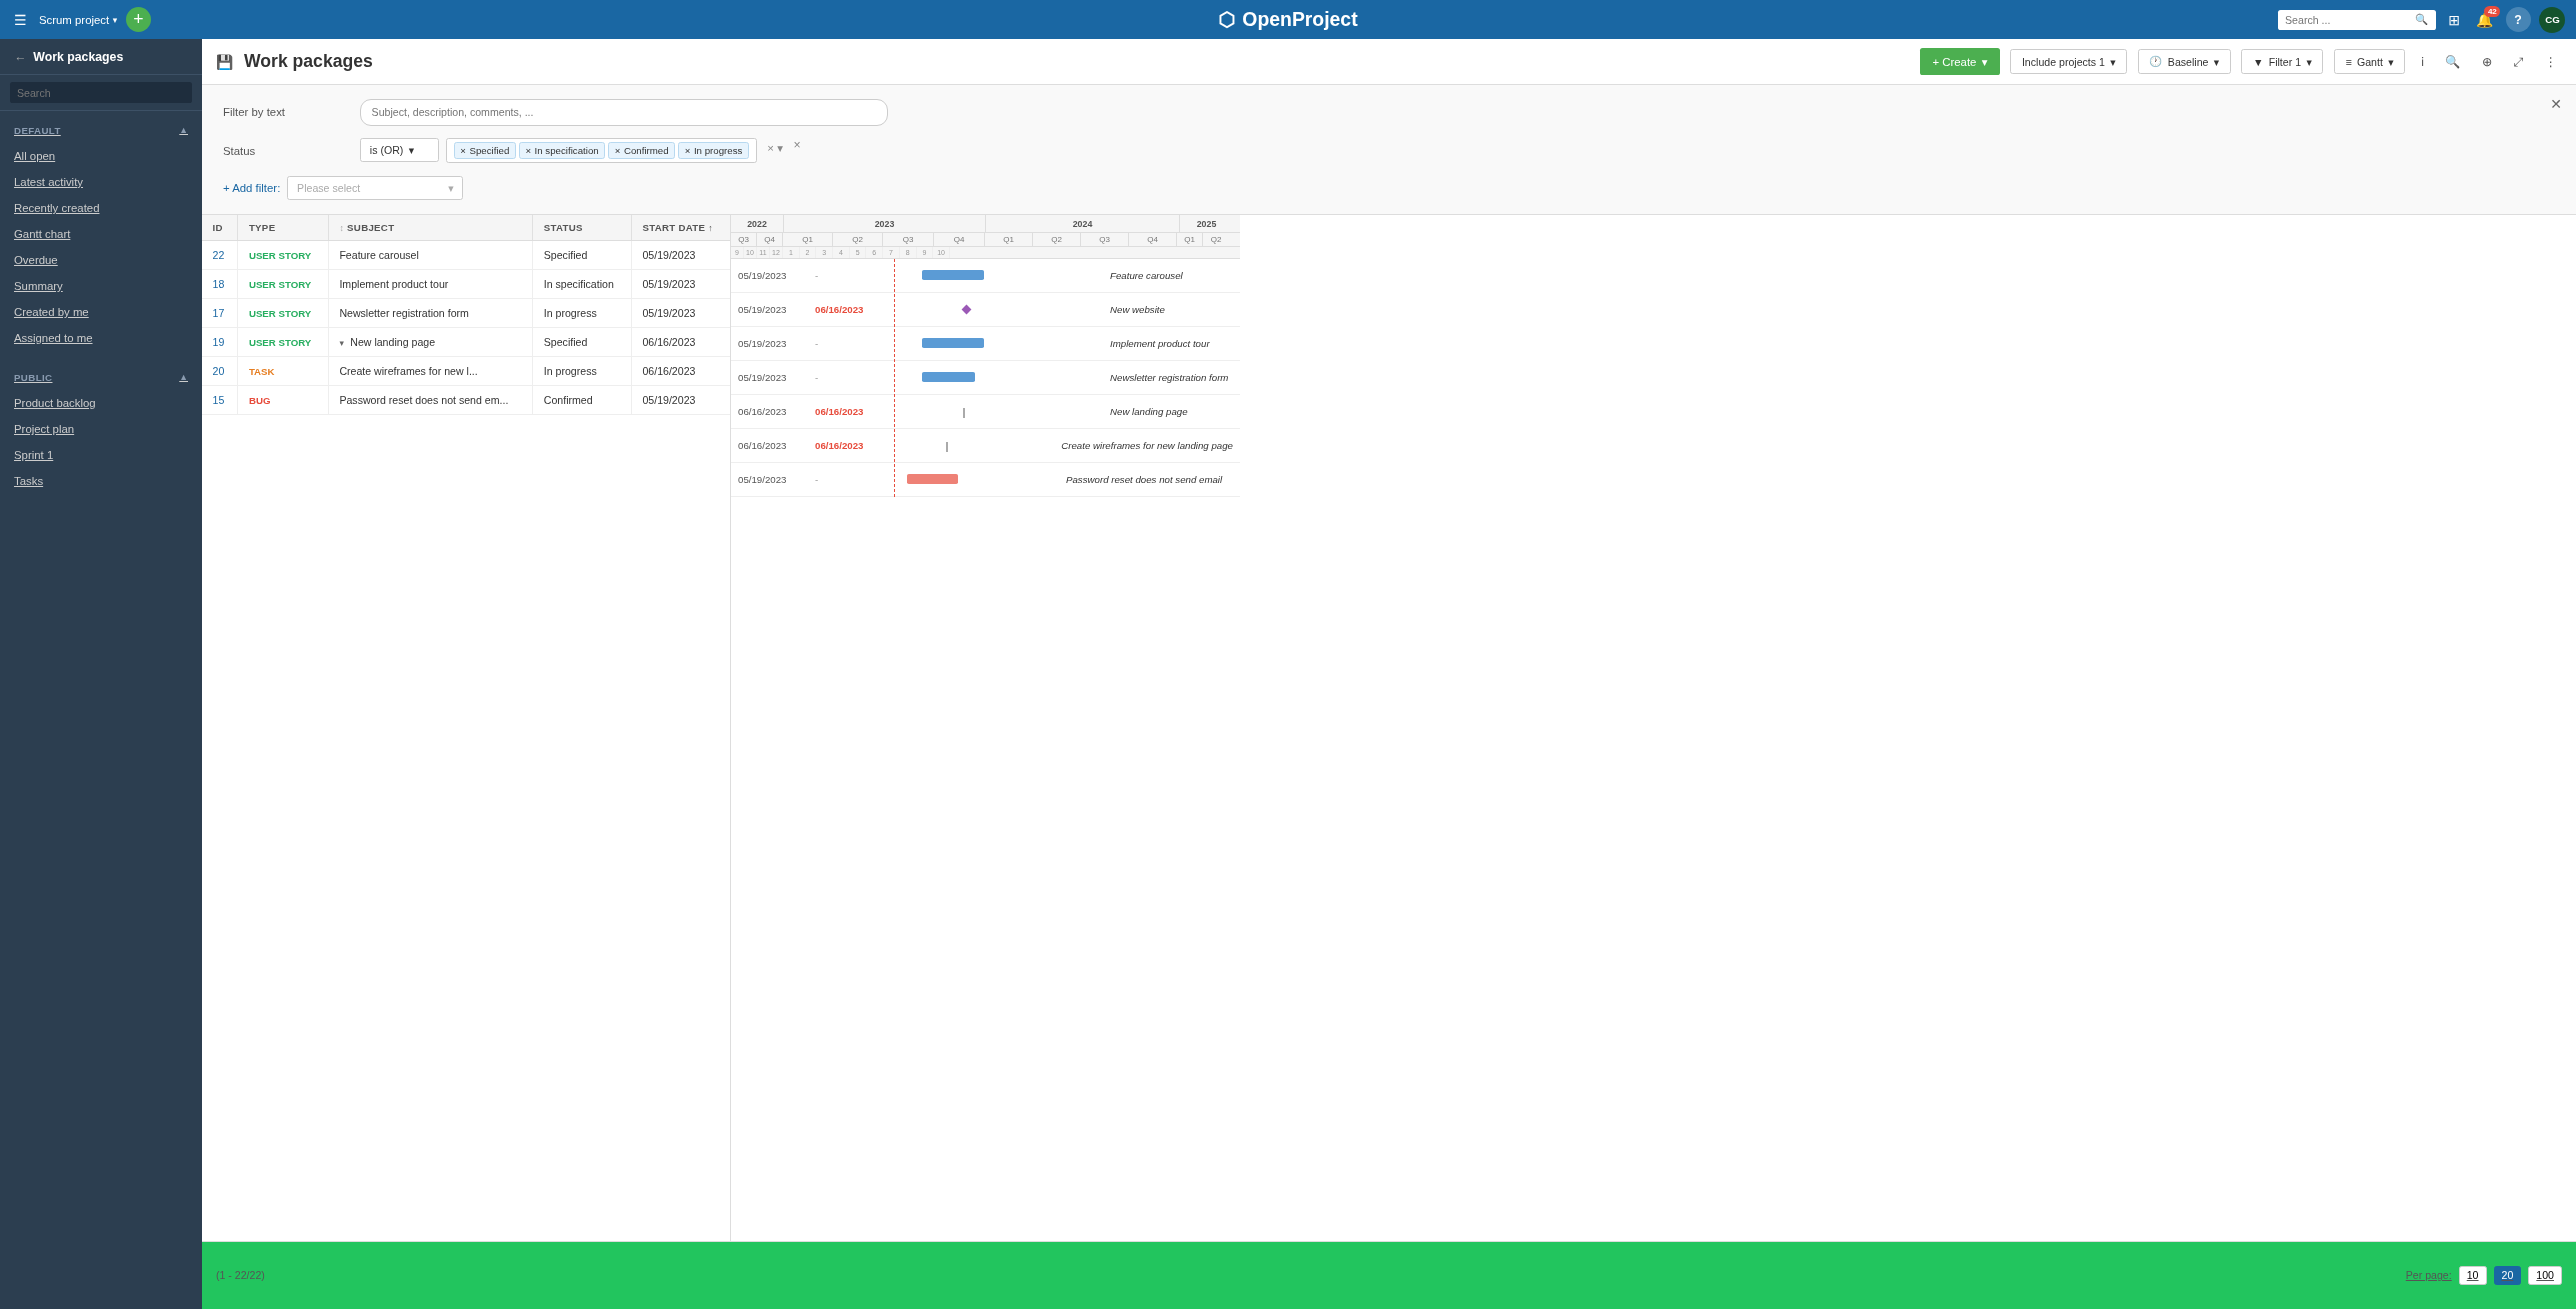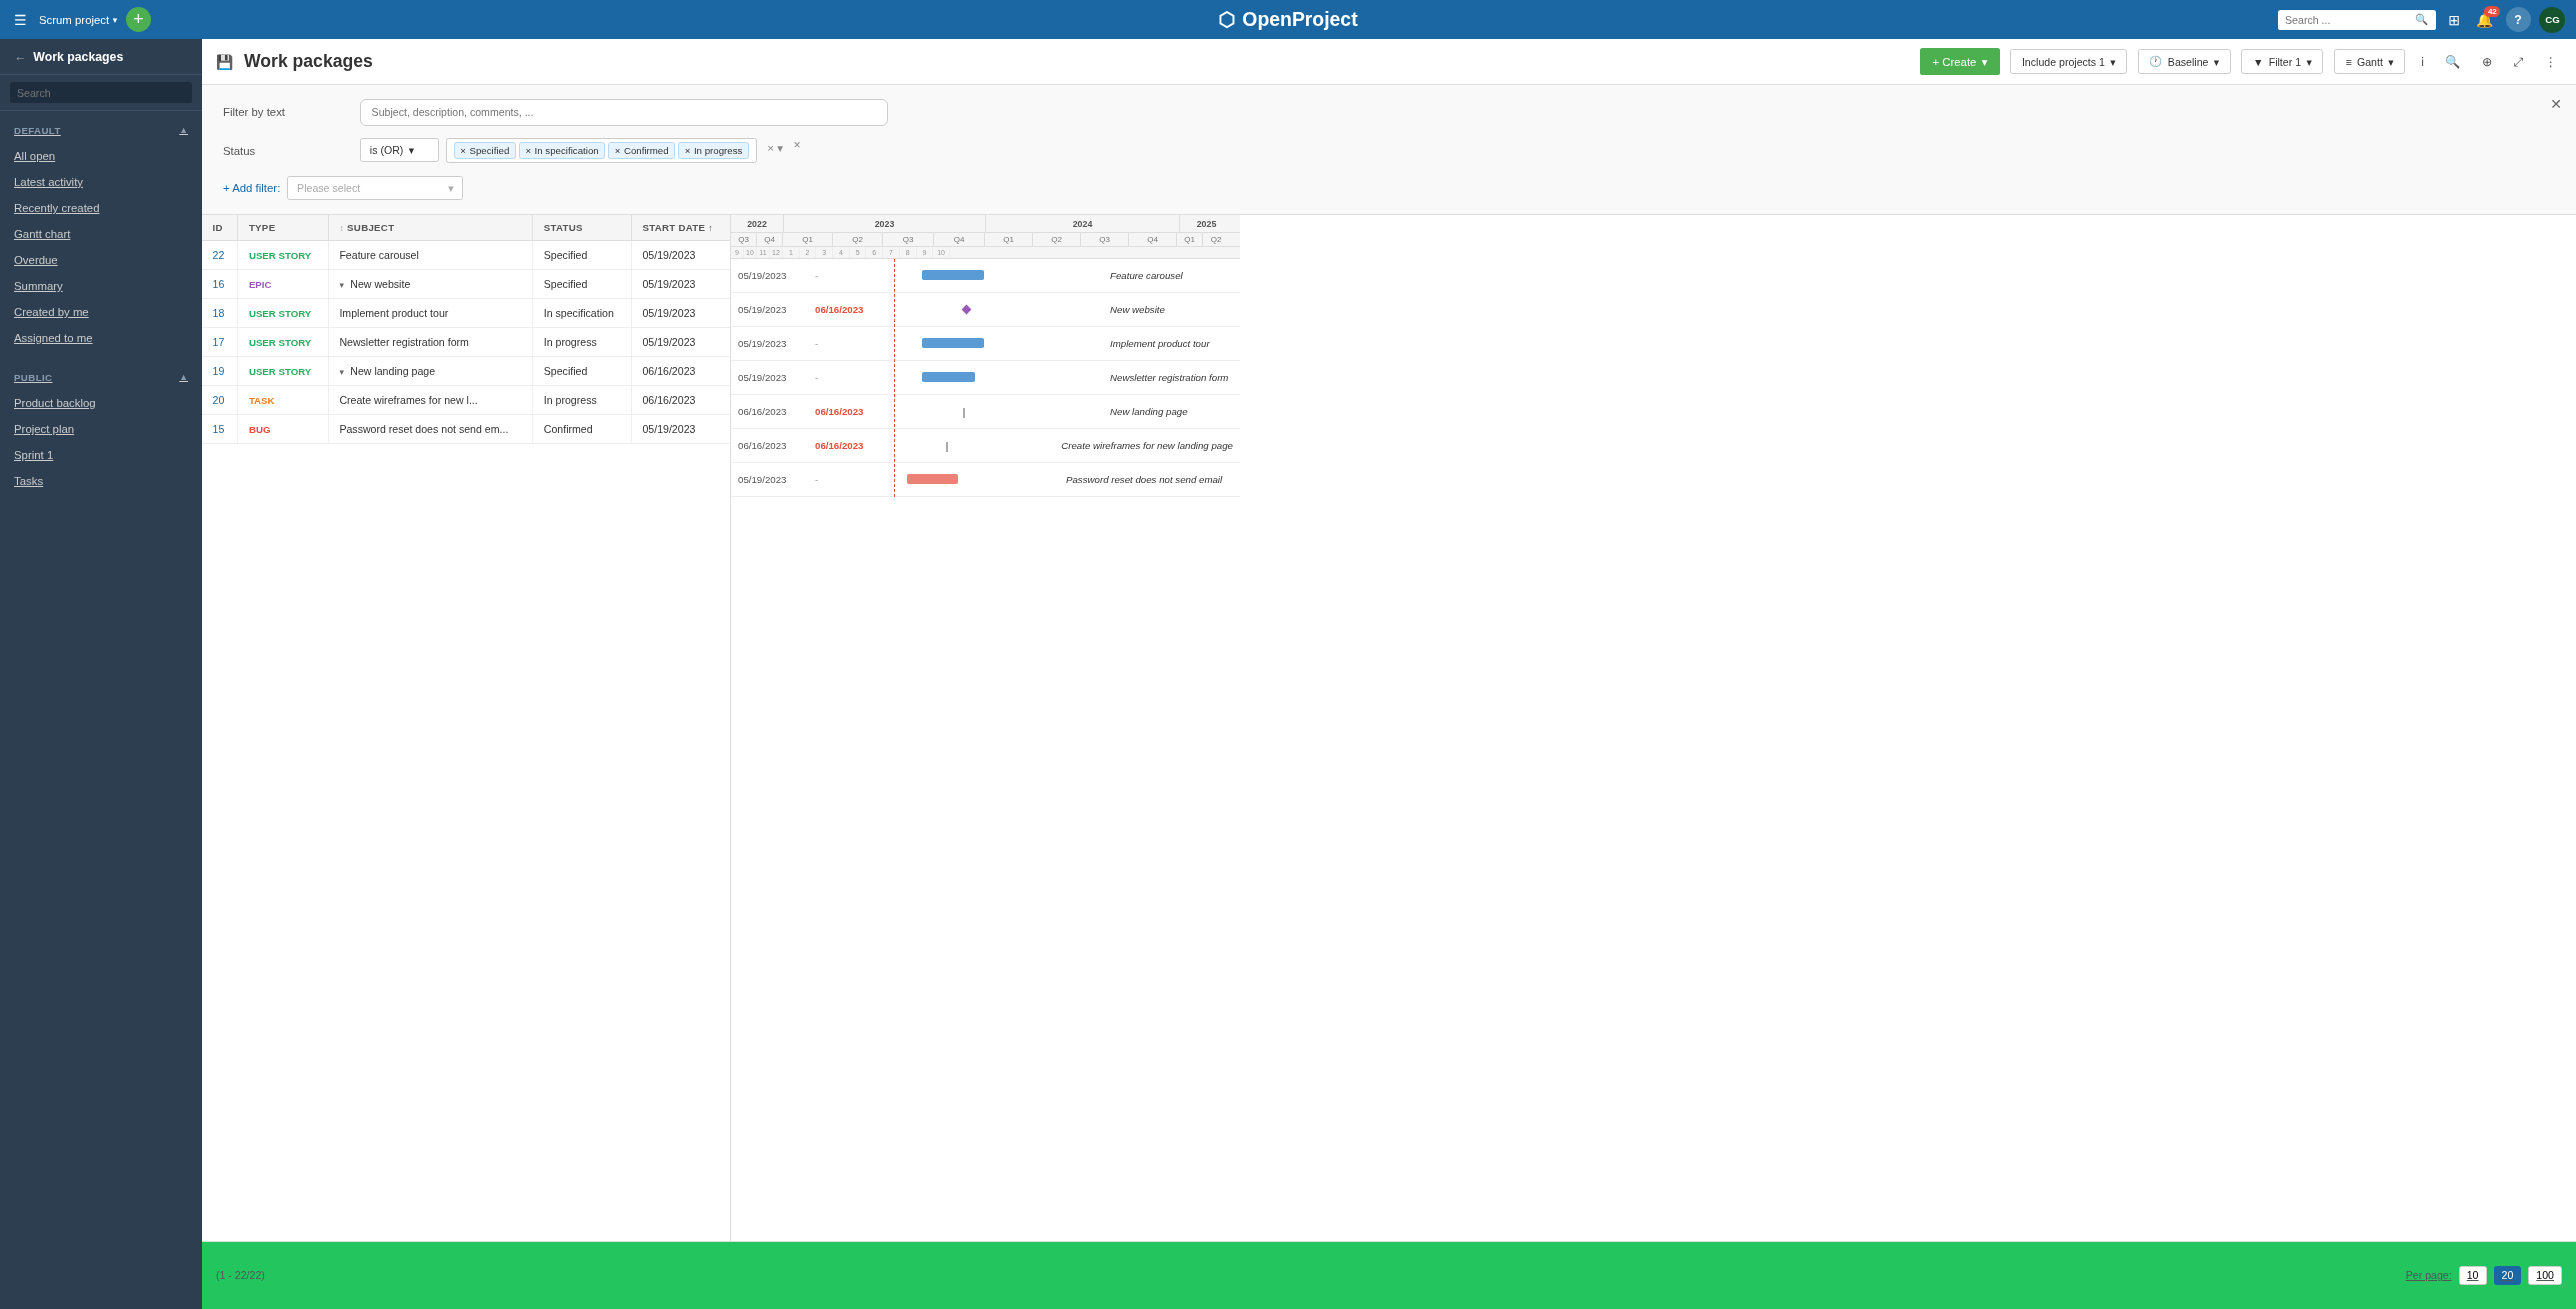--- a/index.html
+++ b/index.html
@@ -56,21 +56,21 @@
     .wp-header .spacer { flex: 1; }
     .btn-create { background: #4caf50; color: white; border: none; border-radius: 2.6px; padding: 6.2px 12.3px; font-size: 11.4px; font-weight: 500; cursor: pointer; display: flex; align-items: center; gap: 5.3px; }
     .btn-outline { background: white; border: 0.9px solid #ccc; border-radius: 2.6px; padding: 5.3px 10.6px; font-size: 10.6px; cursor: pointer; display: flex; align-items: center; gap: 5.3px; color: #333; }
     .toolbar-icon-btn { background: none; border: none; color: #555; cursor: pointer; padding: 5.3px; font-size: 12.3px; display: flex; align-items: center; }
 
     
     .filter-panel { background: #f9f9f9; border-bottom: 1.8px solid #ddd; padding: 14px 21px; position: relative; }
     .filter-panel .close-btn { position: absolute; top: 10.6px; right: 14px; background: none; border: none; font-size: 14px; cursor: pointer; color: #666; }
     .filter-row { display: flex; align-items: flex-start; gap: 14px; margin-bottom: 12.3px; }
     .filter-label { width: 123px; font-weight: 500; color: #555; padding-top: 7px; font-size: 11.4px; }
-    .filter-input { flex: 1; background: white; border: 0.9px solid #ccc; border-radius: 6px; padding: 6.2px 10.6px; font-size: 10.6px; color: #aaa; outline: none; }
+    .filter-input { flex: 1; background: white; border: 0.9px solid #ccc; border-radius: 11px; padding: 6.2px 10.6px; font-size: 10.6px; color: #aaa; outline: none; }
     .filter-controls { display: flex; align-items: flex-start; gap: 7px; }
     .select-box { background: white; border: 0.9px solid #ccc; border-radius: 2.6px; padding: 5.3px 8.8px; font-size: 10.6px; cursor: pointer; display: flex; align-items: center; gap: 5.3px; min-width: 79px; }
     .tag-container { background: white; border: 0.9px solid #ccc; border-radius: 2.6px; padding: 3.5px 7px; display: flex; flex-wrap: wrap; gap: 3.5px; min-width: 246px; }
     .tag { background: #e8f4fd; border: 0.9px solid #b8d9f0; border-radius: 2.6px; padding: 1.8px 5.3px; font-size: 9.7px; display: flex; align-items: center; gap: 3.5px; color: #333; }
     .tag-clear-btn { display: flex; align-items: center; gap: 3.5px; padding: 3.5px; }
     .add-filter-row { display: flex; align-items: center; gap: 7px; }
     .add-filter-label { color: #1a67a3; font-size: 11.4px; cursor: pointer; display: flex; align-items: center; gap: 3.5px; }
     .add-filter-select { background: white; border: 0.9px solid #ccc; border-radius: 2.6px; padding: 5.3px 8.8px; font-size: 10.6px; color: #aaa; min-width: 176px; display: flex; align-items: center; justify-content: space-between; cursor: pointer; }
     .table-section { min-width: 528px; }
 
@@ -303,30 +303,20 @@
             </thead>
             <tbody>
               <tr class="table-row">
                 <td><a href="#" class="id-link">22</a></td>
                 <td><span class="type-user-story">USER STORY</span></td>
                 <td>Feature carousel</td>
                 <td>Specified</td>
                 <td>05/19/2023</td>
               </tr>
               <tr class="table-row">
-                <td><a href="#" class="id-link">16</a></td>
-                <td><span class="type-epic">EPIC</span></td>
-                <td>
-                  <span class="expand-icon">▾</span>
-                  New website
-                </td>
-                <td>Specified</td>
-                <td>05/19/2023</td>
-              </tr>
-              <tr class="table-row">
                 <td><a href="#" class="id-link">18</a></td>
                 <td><span class="type-user-story">USER STORY</span></td>
                 <td>Implement product tour</td>
                 <td>In specification</td>
                 <td>05/19/2023</td>
               </tr>
               <tr class="table-row">
                 <td><a href="#" class="id-link">17</a></td>
                 <td><span class="type-user-story">USER STORY</span></td>
                 <td>Newsletter registration form</td>

